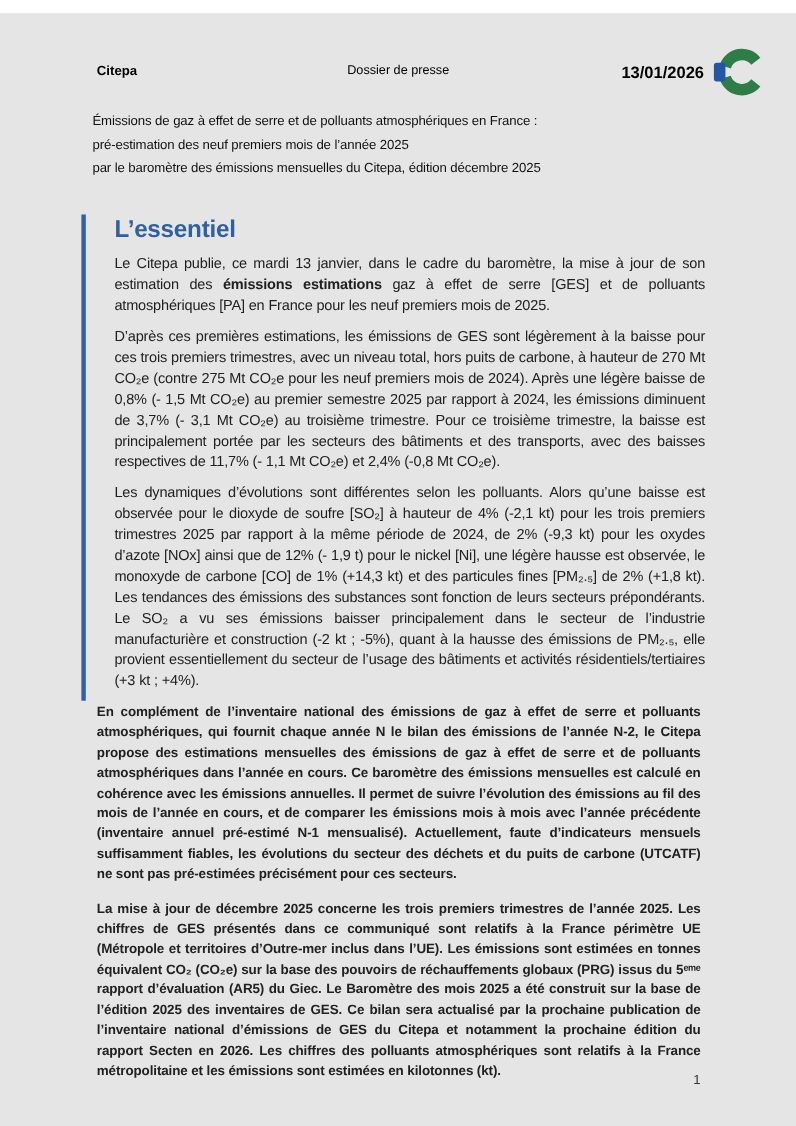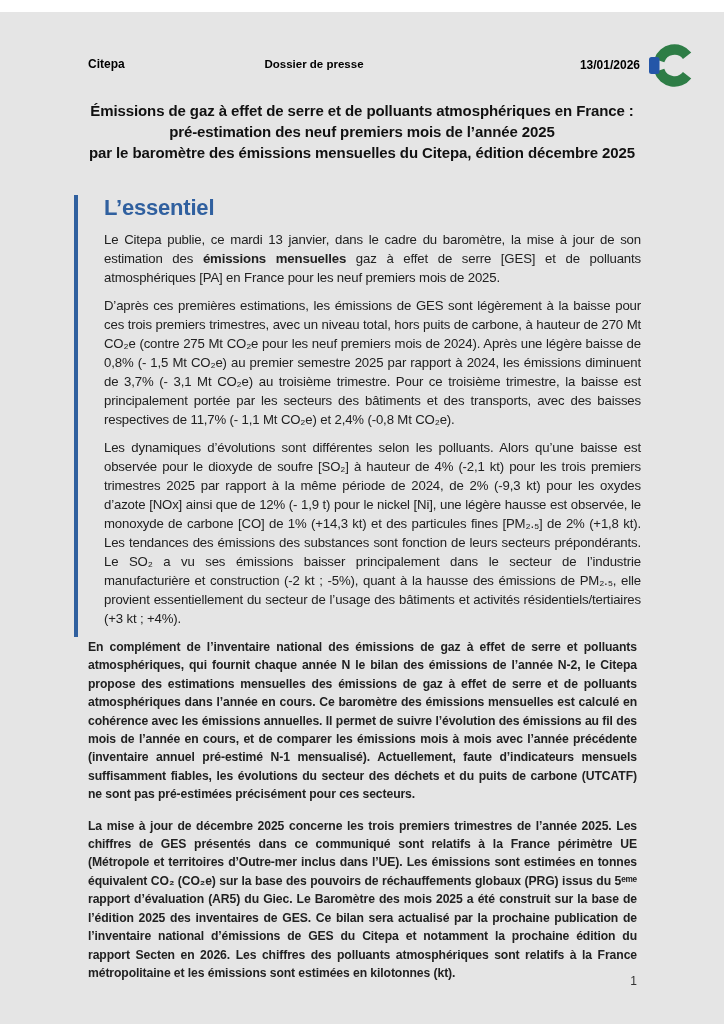--- a/index.html
+++ b/index.html
@@ -7,27 +7,27 @@
     position:relative;
     width:724px;height:1024px;
     background:#e5e5e5;
     font-family:"Liberation Sans", sans-serif;
     color:#212121;
     overflow:hidden;
     margin-top:12px;
   }
   
   .hdr-org{position:absolute;left:88px;top:45px;font-size:12px;font-weight:700;color:#000;}
-  .hdr-type{position:absolute;left:0;top:46px;width:628px;text-align:center;font-size:11.5px;font-weight:700;color:#000;}
-  .hdr-date{position:absolute;right:84px;top:46px;font-size:12px;font-weight:700;color:#000;}
+  .hdr-type{position:absolute;left:0;top:46px;width:724px;text-align:center;font-size:11.5px;font-weight:400;color:#000;}
+  .hdr-date{position:absolute;right:84px;top:46px;font-size:15px;font-weight:700;color:#000;}
   .hdr-logo{position:absolute;right:26px;top:27px;width:50px;height:53px;}
   
   .title{
     position:absolute;left:84px;top:88px;width:556px;
-    text-align:center;font-weight:700;font-size:15px;line-height:21px;color:#111;
+    font-weight:400;font-size:12px;line-height:21px;color:#111;
     letter-spacing:-0.1px;
   }
   
   .essentiel{
     position:absolute;left:74px;top:183px;width:567px;
     border-left:4.5px solid #30609f;
     padding-left:26px;box-sizing:border-box;
   }
   .essentiel-h{
     margin:0 0 9px 0;font-size:22px;font-weight:700;color:#30609f;line-height:26px;
@@ -68,21 +68,21 @@
   </span>
 
   <div class="title">
     <div>Émissions de gaz à effet de serre et de polluants atmosphériques en France :</div>
     <div>pré-estimation des neuf premiers mois de l’année 2025</div>
     <div>par le baromètre des émissions mensuelles du Citepa, édition décembre 2025</div>
   </div>
 
   <div class="essentiel">
     <h1 class="essentiel-h">L’essentiel</h1>
-    <p class="body-p"><span>Le Citepa publie, ce mardi 13 janvier, dans le cadre du baromètre, la mise à jour de son estimation des </span><strong>émissions mensuelles</strong><span> gaz à effet de serre [GES] et de polluants atmosphériques [PA] en France pour les neuf premiers mois de 2025.</span></p>
+    <p class="body-p"><span>Le Citepa publie, ce mardi 13 janvier, dans le cadre du baromètre, la mise à jour de son estimation des </span><strong>émissions estimations</strong><span> gaz à effet de serre [GES] et de polluants atmosphériques [PA] en France pour les neuf premiers mois de 2025.</span></p>
     <p class="body-p">D’après ces premières estimations, les émissions de GES sont légèrement à la baisse pour ces trois premiers trimestres, avec un niveau total, hors puits de carbone, à hauteur de 270 Mt CO₂e (contre 275 Mt CO₂e pour les neuf premiers mois de 2024). Après une légère baisse de 0,8% (- 1,5 Mt CO₂e) au premier semestre 2025 par rapport à 2024, les émissions diminuent de 3,7% (- 3,1 Mt CO₂e) au troisième trimestre. Pour ce troisième trimestre, la baisse est principalement portée par les secteurs des bâtiments et des transports, avec des baisses respectives de 11,7% (- 1,1 Mt CO₂e) et 2,4% (-0,8 Mt CO₂e).</p>
     <p class="body-p">Les dynamiques d’évolutions sont différentes selon les polluants. Alors qu’une baisse est observée pour le dioxyde de soufre [SO₂] à hauteur de 4% (-2,1 kt) pour les trois premiers trimestres 2025 par rapport à la même période de 2024, de 2% (-9,3 kt) pour les oxydes d’azote [NOx] ainsi que de 12% (- 1,9 t) pour le nickel [Ni], une légère hausse est observée, le monoxyde de carbone [CO] de 1% (+14,3 kt) et des particules fines [PM₂.₅] de 2% (+1,8 kt). Les tendances des émissions des substances sont fonction de leurs secteurs prépondérants. Le SO₂ a vu ses émissions baisser principalement dans le secteur de l’industrie manufacturière et construction (-2 kt ; -5%), quant à la hausse des émissions de PM₂.₅, elle provient essentiellement du secteur de l’usage des bâtiments et activités résidentiels/tertiaires (+3 kt ; +4%).</p>
   </div>
 
   <div class="section2">
     <p class="small-p">En complément de l’inventaire national des émissions de gaz à effet de serre et polluants atmosphériques, qui fournit chaque année N le bilan des émissions de l’année N-2, le Citepa propose des estimations mensuelles des émissions de gaz à effet de serre et de polluants atmosphériques dans l’année en cours. Ce baromètre des émissions mensuelles est calculé en cohérence avec les émissions annuelles. Il permet de suivre l’évolution des émissions au fil des mois de l’année en cours, et de comparer les émissions mois à mois avec l’année précédente (inventaire annuel pré-estimé N-1 mensualisé). Actuellement, faute d’indicateurs mensuels suffisamment fiables, les évolutions du secteur des déchets et du puits de carbone (UTCATF) ne sont pas pré-estimées précisément pour ces secteurs.</p>
     <p class="small-p">La mise à jour de décembre 2025 concerne les trois premiers trimestres de l’année 2025. Les chiffres de GES présentés dans ce communiqué sont relatifs à la France périmètre UE (Métropole et territoires d’Outre-mer inclus dans l’UE). Les émissions sont estimées en tonnes équivalent CO₂ (CO₂e) sur la base des pouvoirs de réchauffements globaux (PRG) issus du 5ᵉᵐᵉ rapport d’évaluation (AR5) du Giec. Le Baromètre des mois 2025 a été construit sur la base de l’édition 2025 des inventaires de GES. Ce bilan sera actualisé par la prochaine publication de l’inventaire national d’émissions de GES du Citepa et notamment la prochaine édition du rapport Secten en 2026. Les chiffres des polluants atmosphériques sont relatifs à la France métropolitaine et les émissions sont estimées en kilotonnes (kt).</p>
   </div>
 
   <span class="page-num">1</span>

